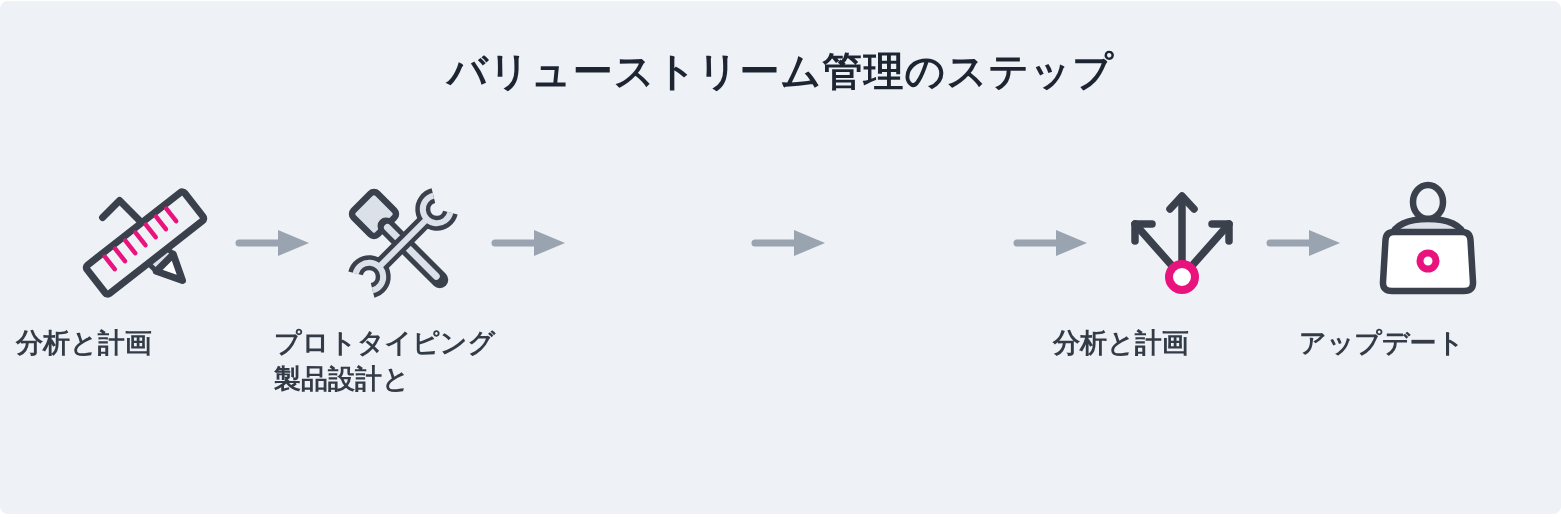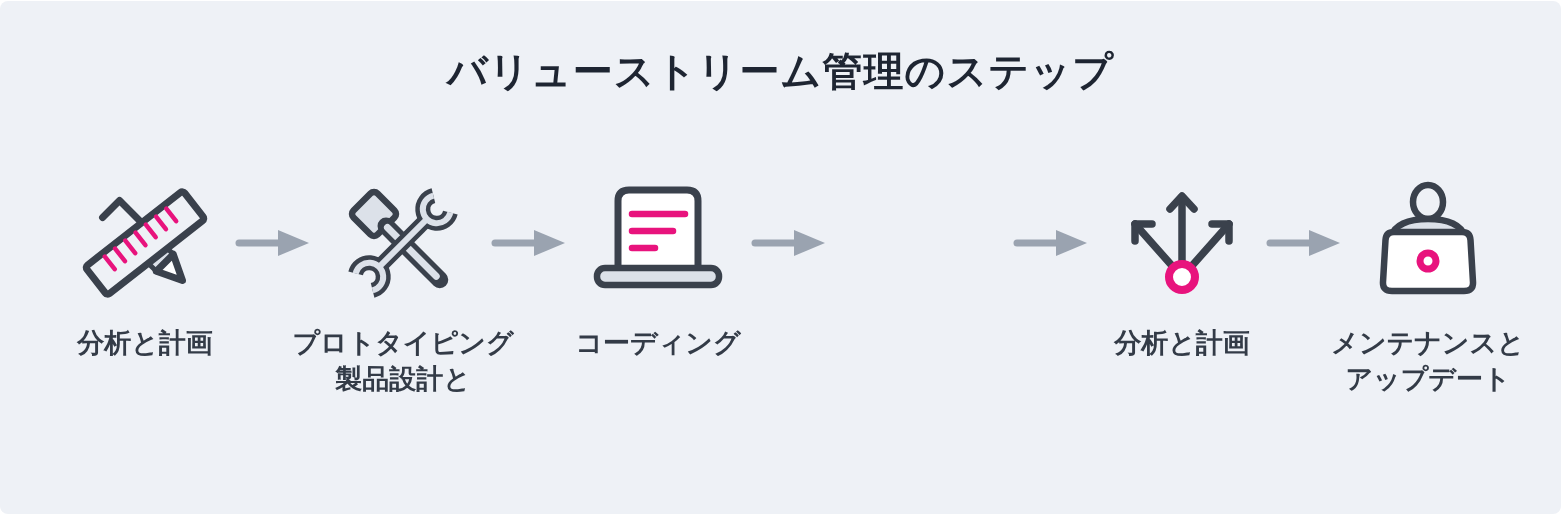--- a/index.html
+++ b/index.html
@@ -27,21 +27,21 @@
   }
   .step {
     position: absolute; top: 173px; width: 258px; height: 250px;
   }
   .icon-wrap {
     position: absolute; left: 59px; top: 0; width: 140px; height: 140px;
   }
   .icon-wrap svg { width: 140px; height: 140px; display: block; }
   .step-label {
     position: absolute; left: 0; top: 152px; width: 258px;
-    text-align: center;
+    text-align: left;
     font-size: 27px; font-weight: 700;
     color: #333b47;
     line-height: 36px;
   }
   .step-label span { display: block; }
   .connector {
     position: absolute; top: 225px; width: 80px; height: 36px;
   }
   .connector svg { width: 80px; height: 36px; display: block; }
   
@@ -114,34 +114,20 @@
     </div>
   </div>
 
   <div class="connector a2">
     <svg viewBox="0 0 80 36">
       <line x1="5" y1="18" x2="46" y2="18" stroke="#9aa3b0" stroke-width="7" stroke-linecap="round"></line>
       <polygon points="44,5 75,18 44,31" fill="#9aa3b0"></polygon>
     </svg>
   </div>
 
-  <div class="step c3">
-    <div class="icon-wrap">
-      <svg viewBox="0 0 140 140" fill="none">
-        <path d="M30,96 L30,28 Q30,17 41,17 L99,17 Q110,17 110,28 L110,96" fill="#ffffff" stroke="#3a414c" stroke-width="7" stroke-linejoin="round"></path>
-        <line x1="44" y1="41" x2="97" y2="41" stroke="#e8137d" stroke-width="6.5" stroke-linecap="round"></line>
-        <line x1="44" y1="58" x2="85" y2="58" stroke="#e8137d" stroke-width="6.5" stroke-linecap="round"></line>
-        <line x1="44" y1="75" x2="67" y2="75" stroke="#e8137d" stroke-width="6.5" stroke-linecap="round"></line>
-        <rect x="9" y="95" width="122" height="17" rx="8" fill="#dce1e9" stroke="#3a414c" stroke-width="6.5"></rect>
-      </svg>
-    </div>
-    <div class="step-label">
-      <span>コーディング</span>
-    </div>
-  </div>
 
   <div class="connector a3">
     <svg viewBox="0 0 80 36">
       <line x1="5" y1="18" x2="46" y2="18" stroke="#9aa3b0" stroke-width="7" stroke-linecap="round"></line>
       <polygon points="44,5 75,18 44,31" fill="#9aa3b0"></polygon>
     </svg>
   </div>
 
 
   <div class="connector a4">
@@ -178,17 +164,16 @@
   <div class="step c6">
     <div class="icon-wrap">
       <svg viewBox="0 0 140 140" fill="none">
         <ellipse cx="70" cy="29" rx="15" ry="17" fill="#eef1f6" stroke="#3a414c" stroke-width="6.5"></ellipse>
         <path d="M33,64 C36,52 50,46 70,46 C90,46 104,52 107,64 L107,70 L33,70 Z" fill="#dce1e9" stroke="#3a414c" stroke-width="6.5" stroke-linejoin="round"></path>
         <path d="M36,59 L104,59 Q112,59 112.5,67 L115,109 Q115.5,118 106,118 L34,118 Q24.5,118 25,109 L27.5,67 Q28,59 36,59 Z" fill="#ffffff" stroke="#3a414c" stroke-width="6.5" stroke-linejoin="round"></path>
         <circle cx="70" cy="88" r="8" fill="#ffffff" stroke="#e8137d" stroke-width="7"></circle>
       </svg>
     </div>
     <div class="step-label">
-      <span>メンテナンスと</span>
       <span>アップデート</span>
     </div>
   </div>
 </div>
 
 </body></html>

